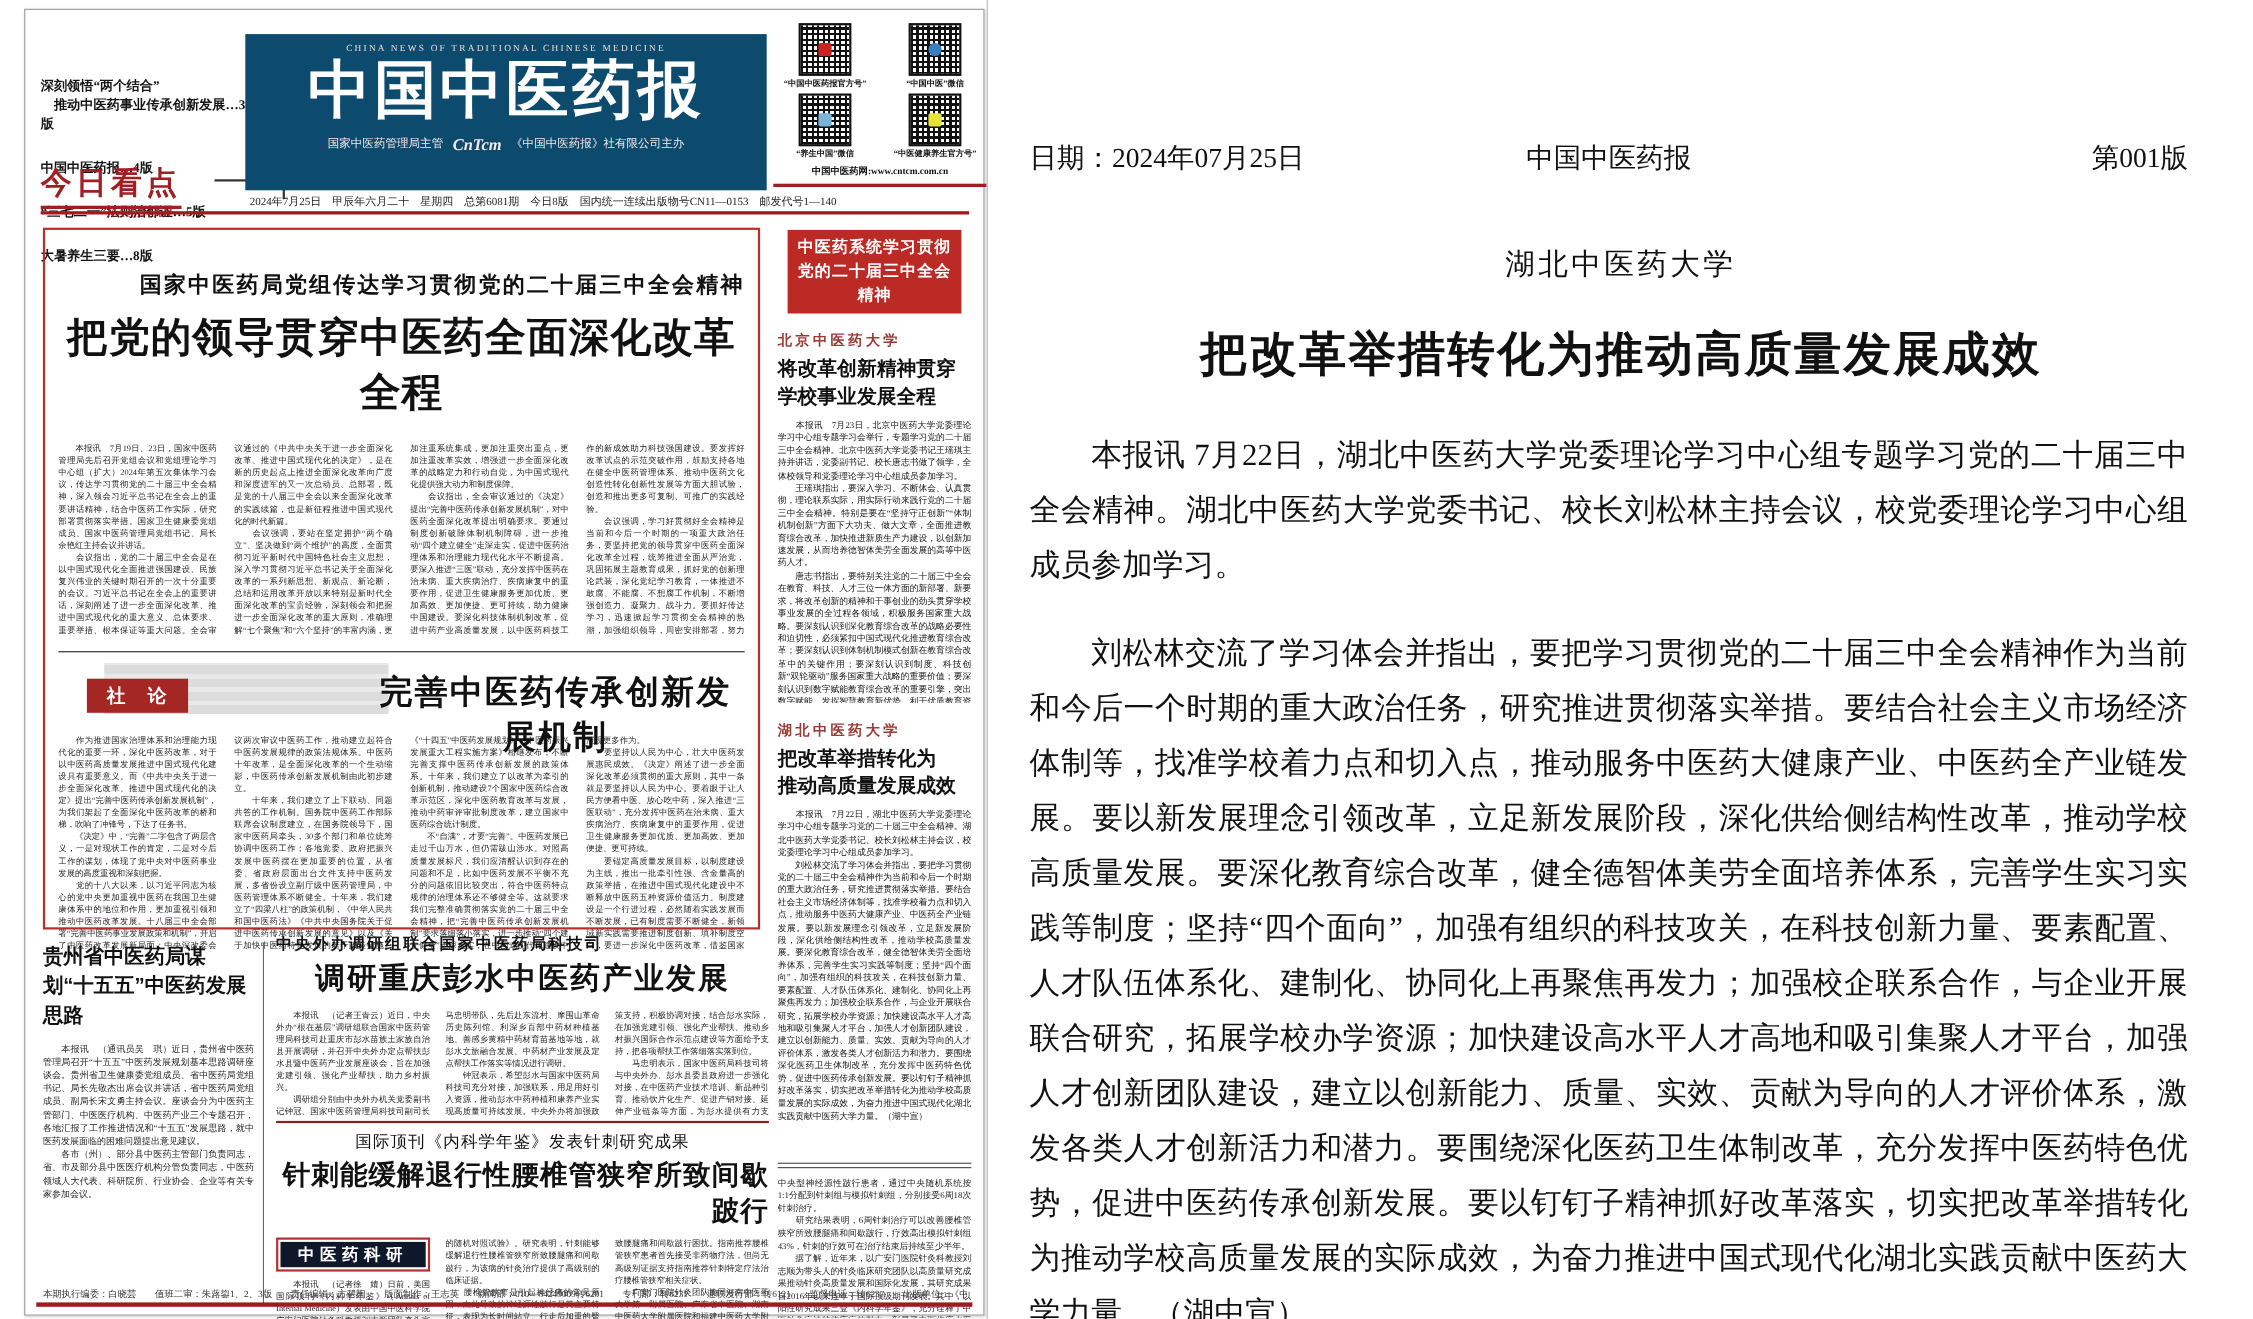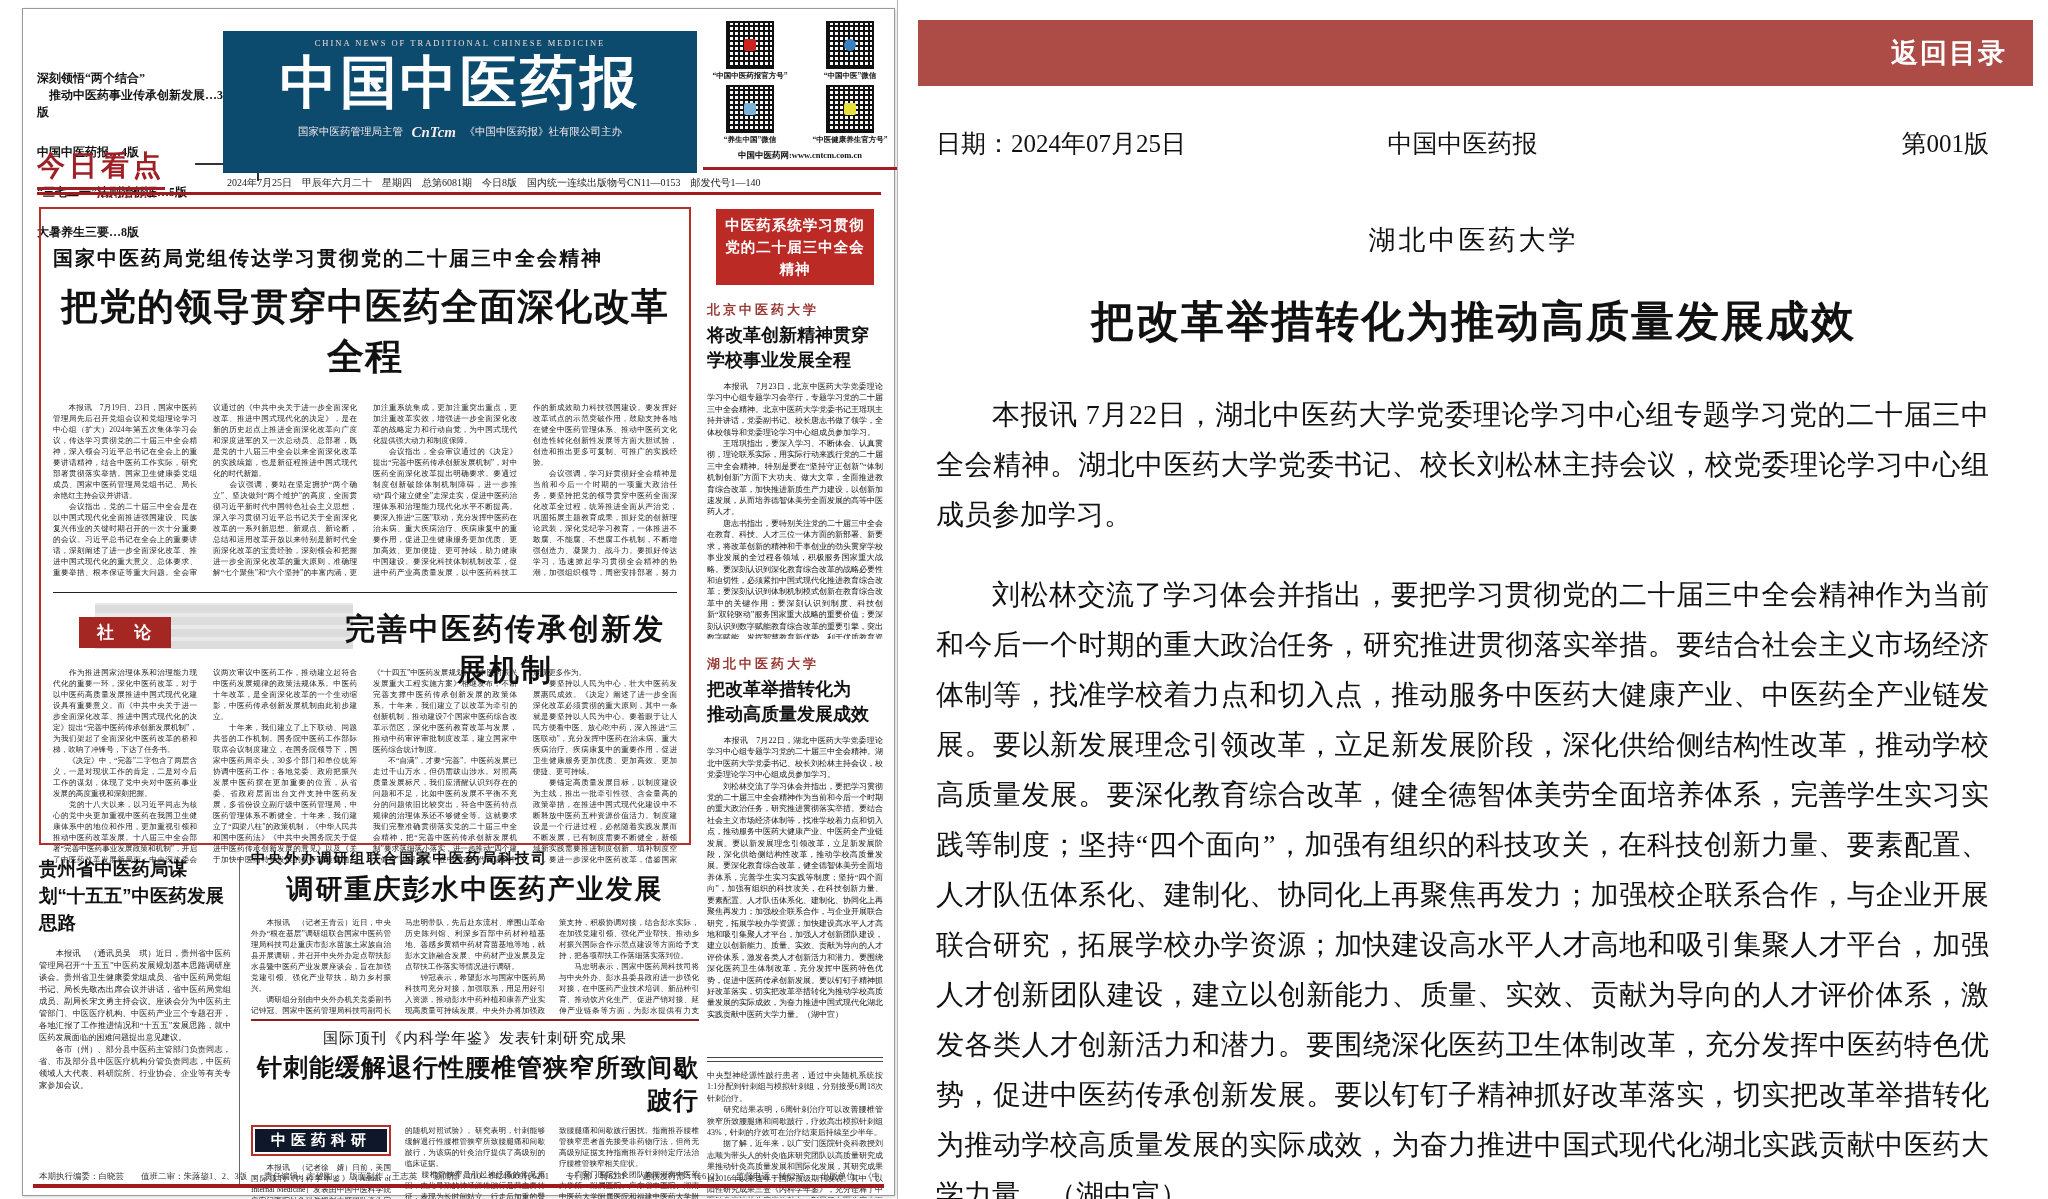--- a/index.html
+++ b/index.html
@@ -31,21 +31,21 @@
                      repeating-linear-gradient(90deg,#111 0 2px,#fff 2px 5px);}
   .qr-dot{position:absolute;left:16px;top:16px;width:12px;height:12px;border-radius:2px;}
   .qd-red{background:#c22;} .qd-blue{background:#3a7fc1;border-radius:50%;} .qd-cyan{background:#7ab2d8;} .qd-yellow{background:#e8e13a;}
   .qr-cap{font-size:7.5px;font-weight:bold;margin-top:2px;letter-spacing:0;}
   .qr-web{font-size:8.5px;text-align:center;margin-top:5px;font-weight:bold;}
   .qr-bar{height:3px;background:#9e1f24;margin-top:5px;}
   .dateline{position:absolute;left:204px;top:167px;width:600px;font-size:10px;color:#222;white-space:nowrap;}
   .redrule{position:absolute;left:14px;top:183px;width:844px;height:3px;background:#a11b1e;}
   
   .leadbox{position:absolute;left:16px;top:198px;width:652px;height:638px;border:2.5px solid #b5302b;padding:0 12px;box-sizing:border-box;}
-  .lead-kicker{margin-top:36px;text-align:left;font-size:20px;font-weight:bold;letter-spacing:2px;
+  .lead-kicker{margin-top:36px;text-align:right;font-size:20px;font-weight:bold;letter-spacing:2px;
                font-family:"Liberation Sans","DejaVu Sans",sans-serif;}
   .lead-title{text-align:center;font-size:37px;font-weight:900;letter-spacing:1px;margin-top:10px;
               font-family:"Liberation Sans","DejaVu Sans",sans-serif;}
   .smalltext{font-size:7.6px;line-height:11px;text-align:justify;white-space:pre-line;color:#1c1c1c;}
   .lead-cols{margin-top:20px;height:182px;column-count:4;column-gap:16px;overflow:hidden;}
   .lead-div{margin-top:8px;border-top:1.5px solid #222;}
   .ed-row{position:relative;height:54px;margin-top:8px;}
   .ed-gray{position:absolute;left:42px;top:2px;width:258px;height:46px;background:#dcdcdc;
     background-image:repeating-linear-gradient(0deg,#dcdcdc 0 8px,#e9e9e9 8px 12px);}
   .ed-badge{position:absolute;left:26px;top:16px;background:#a42723;color:#fff;font-size:17px;font-weight:bold;
@@ -249,23 +249,20 @@
       <div class="sb-cont smalltext">中央型神经源性跛行患者，通过中央随机系统按1:1分配到针刺组与模拟针刺组，分别接受6周18次针刺治疗。
 　　研究结果表明，6周针刺治疗可以改善腰椎管狭窄所致腰腿痛和间歇跛行，疗效高出模拟针刺组43%，针刺的疗效可在治疗结束后持续至少半年。
 　　据了解，近年来，以广安门医院针灸科教授刘志顺为带头人的针灸临床研究团队以高质量研究成果推动针灸高质量发展和国际化发展，其研究成果自2016年以来连年于国际顶级期刊发表。其中，以阳性研究成果三登《内科学年鉴》，充分诠释了中医针灸疗法的临床疗效魅力，彰显了中医临床水平及科研实力。</div>
     </div>
 
     <div class="pfooter">本期执行编委：白晓芸　　值班二审：朱蕗鋆1、2、3版　　责任编辑：方碧陶　　版面制作：王志英　　新闻部：010—84249009转6201　　专刊部：转6231　　通联发行部：转6121　　监督电话：转6237　　出版单位：《中国中医药报》社有限公司</div>
     <div class="footrule"></div>
   </div>
 
   <div class="viewer">
-    <div class="backbar">
-      <a class="backlink">返回目录</a>
-    </div>
     <div class="metarow">
       <span class="m-l">日期：2024年07月25日</span>
       <span class="m-c">中国中医药报</span>
       <span class="m-r">第001版</span>
     </div>
     <div class="a-kicker">湖北中医药大学</div>
     <div class="a-title">把改革举措转化为推动高质量发展成效</div>
     <div class="a-body">
       <p>本报讯 7月22日，湖北中医药大学党委理论学习中心组专题学习党的二十届三中全会精神。湖北中医药大学党委书记、校长刘松林主持会议，校党委理论学习中心组成员参加学习。</p>
       <p>刘松林交流了学习体会并指出，要把学习贯彻党的二十届三中全会精神作为当前和今后一个时期的重大政治任务，研究推进贯彻落实举措。要结合社会主义市场经济体制等，找准学校着力点和切入点，推动服务中医药大健康产业、中医药全产业链发展。要以新发展理念引领改革，立足新发展阶段，深化供给侧结构性改革，推动学校高质量发展。要深化教育综合改革，健全德智体美劳全面培养体系，完善学生实习实践等制度；坚持“四个面向”，加强有组织的科技攻关，在科技创新力量、要素配置、人才队伍体系化、建制化、协同化上再聚焦再发力；加强校企联系合作，与企业开展联合研究，拓展学校办学资源；加快建设高水平人才高地和吸引集聚人才平台，加强人才创新团队建设，建立以创新能力、质量、实效、贡献为导向的人才评价体系，激发各类人才创新活力和潜力。要围绕深化医药卫生体制改革，充分发挥中医药特色优势，促进中医药传承创新发展。要以钉钉子精神抓好改革落实，切实把改革举措转化为推动学校高质量发展的实际成效，为奋力推进中国式现代化湖北实践贡献中医药大学力量。（湖中宣）</p>

